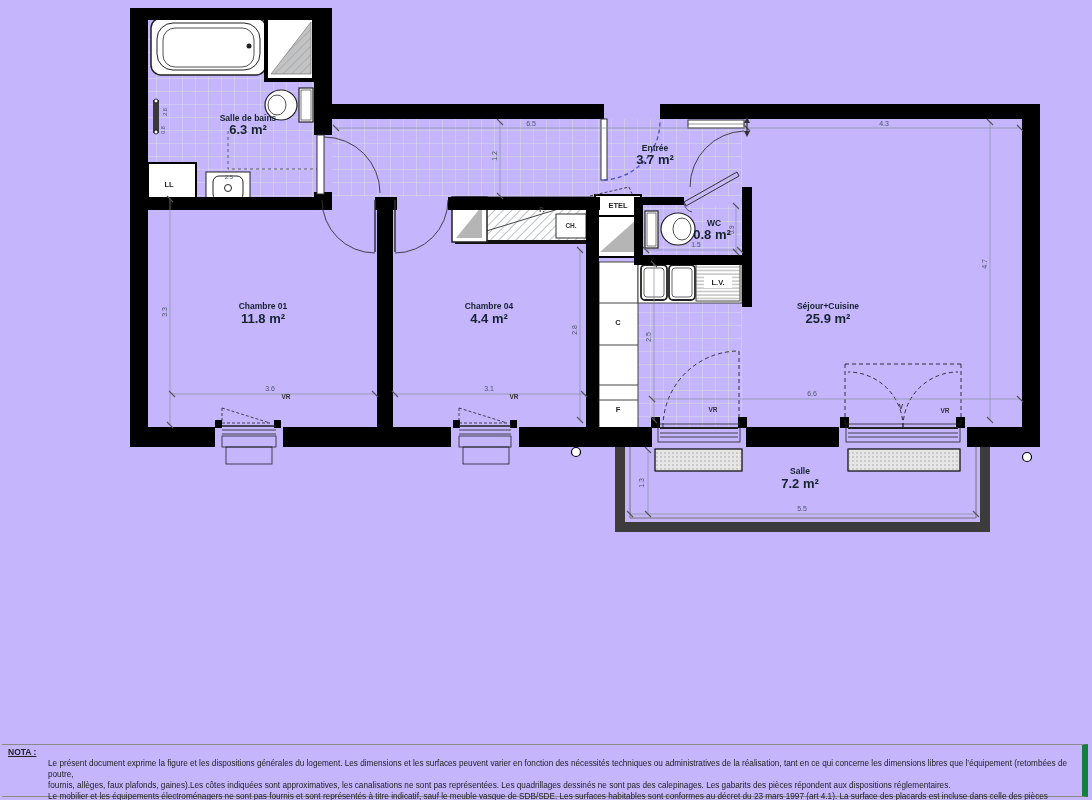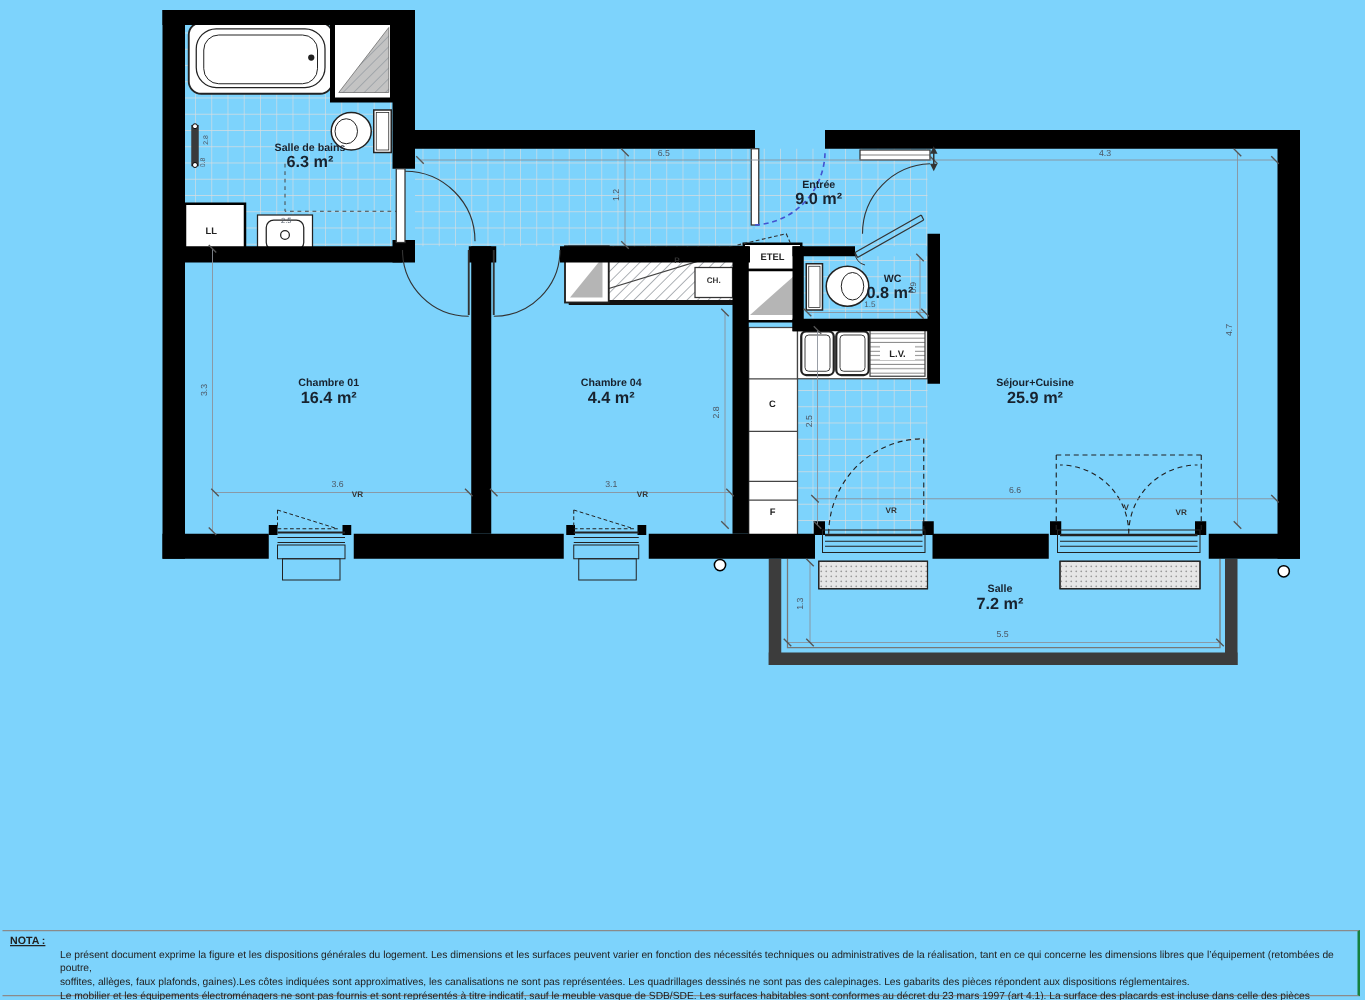--- a/index.html
+++ b/index.html
@@ -1,28 +1,28 @@
 <!DOCTYPE html>
 <html><head>
 <meta charset="utf-8">
 <style>
   html,body{margin:0;padding:0;background:#fff;}
-  #canvas{position:relative;width:1092px;height:800px;background:#7dd3fc;overflow:hidden;
+  #canvas{position:relative;width:1092px;height:800px;background:#c4b5fd;overflow:hidden;
           font-family:"Liberation Sans",sans-serif;}
   #plan-svg{position:absolute;left:0;top:0;}
   .lbl{position:absolute;transform:translate(-50%,-50%);white-space:nowrap;
        color:#18222e;font-weight:bold;font-size:8.5px;line-height:1;}
   .area{font-size:13px;font-weight:600;}
   .fix{font-size:7.5px;font-weight:600;color:#222;}
   .small{font-size:6.5px;font-weight:600;color:#333;}
   .dim{font-size:7px;font-weight:400;color:#4c5663;}
   .tiny{font-size:5.5px;}
   .rot{transform:translate(-50%,-50%) rotate(-90deg);}
   #nota{position:absolute;left:2px;top:744px;width:1086px;height:53px;
-        border:1px solid #8a8a8a;border-left:none;border-right:2px solid #15803d;
+        border:1px solid #8a8a8a;border-left:none;border-right:6px solid #15803d;
         padding:2px 6px;box-sizing:border-box;color:#222;}
   #nota .head{font-size:8.5px;font-weight:bold;text-decoration:underline;margin-bottom:1px;}
   #nota .line{font-size:8.2px;line-height:11px;padding-left:40px;}
 </style>
 </head>
 <body>
 
 <div id="canvas">
 
 <svg id="plan-svg" width="1092" height="744" viewBox="0 0 1092 744">
@@ -264,25 +264,25 @@
       <polygon points="747,117 744,123 750,123"></polygon>
       <polygon points="747,137 744,131 750,131"></polygon>
       <rect x="746.4" y="121" width="1.2" height="12"></rect>
     </g>
   </g>
 </svg>
 
 <div class="lbl" style="left:248px;top:118px">Salle de bains</div>
 <div class="lbl area" style="left:248px;top:129px">6.3 m²</div>
 <div class="lbl" style="left:263px;top:306px">Chambre 01</div>
-<div class="lbl area" style="left:263px;top:318px">16.4 m²</div>
+<div class="lbl area" style="left:263px;top:318px">11.8 m²</div>
 <div class="lbl" style="left:489px;top:306px">Chambre 04</div>
 <div class="lbl area" style="left:489px;top:318px">4.4 m²</div>
 <div class="lbl" style="left:655px;top:148px">Entrée</div>
-<div class="lbl area" style="left:655px;top:159px">9.0 m²</div>
+<div class="lbl area" style="left:655px;top:159px">3.7 m²</div>
 <div class="lbl" style="left:714px;top:223px">WC</div>
 <div class="lbl area" style="left:712px;top:234px">0.8 m²</div>
 <div class="lbl" style="left:828px;top:306px">Séjour+Cuisine</div>
 <div class="lbl area" style="left:828px;top:318px">25.9 m²</div>
 <div class="lbl" style="left:800px;top:471px">Salle</div>
 <div class="lbl area" style="left:800px;top:483px">7.2 m²</div>
 
 <div class="lbl fix" style="left:169px;top:185px">LL</div>
 <div class="lbl fix" style="left:618px;top:206px">ETEL</div>
 <div class="lbl small" style="left:542px;top:210px">P.</div>
@@ -310,17 +310,17 @@
 <div class="lbl dim" style="left:696px;top:245px;font-size:6.5px">1.5</div>
 <div class="lbl dim rot" style="left:732px;top:230px;font-size:6.5px">0.9</div>
 <div class="lbl dim rot" style="left:984px;top:264px">4.7</div>
 <div class="lbl dim" style="left:812px;top:393px">6.6</div>
 <div class="lbl dim" style="left:802px;top:508px">5.5</div>
 <div class="lbl dim rot" style="left:641px;top:483px">1.3</div>
 
 <div id="nota">
   <div class="head">NOTA :</div>
   <div class="line">Le présent document exprime la figure et les dispositions générales du logement. Les dimensions et les surfaces peuvent varier en fonction des nécessités techniques ou administratives de la réalisation, tant en ce qui concerne les dimensions libres que l’équipement (retombées de poutre,</div>
-  <div class="line">soffites, allèges, faux plafonds, gaines).Les côtes indiquées sont approximatives, les canalisations ne sont pas représentées. Les quadrillages dessinés ne sont pas des calepinages. Les gabarits des pièces répondent aux dispositions réglementaires.</div>
+  <div class="line">fournis, allèges, faux plafonds, gaines).Les côtes indiquées sont approximatives, les canalisations ne sont pas représentées. Les quadrillages dessinés ne sont pas des calepinages. Les gabarits des pièces répondent aux dispositions réglementaires.</div>
   <div class="line">Le mobilier et les équipements électroménagers ne sont pas fournis et sont représentés à titre indicatif, sauf le meuble vasque de SDB/SDE. Les surfaces habitables sont conformes au décret du 23 mars 1997 (art 4.1). La surface des placards est incluse dans celle des pièces attenantes.</div>
 </div>
 
 </div>
 
 </body></html>

